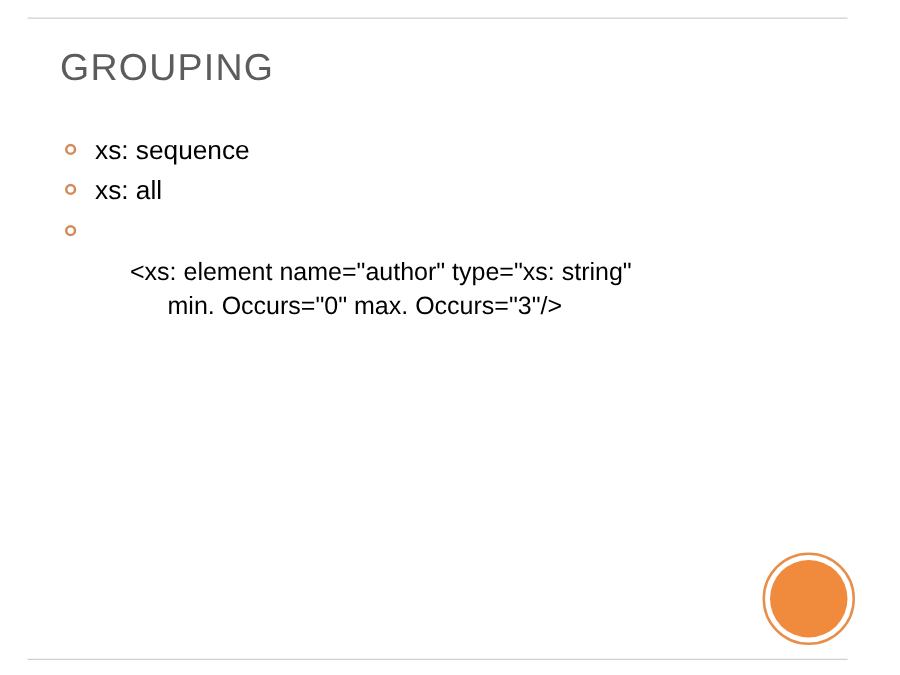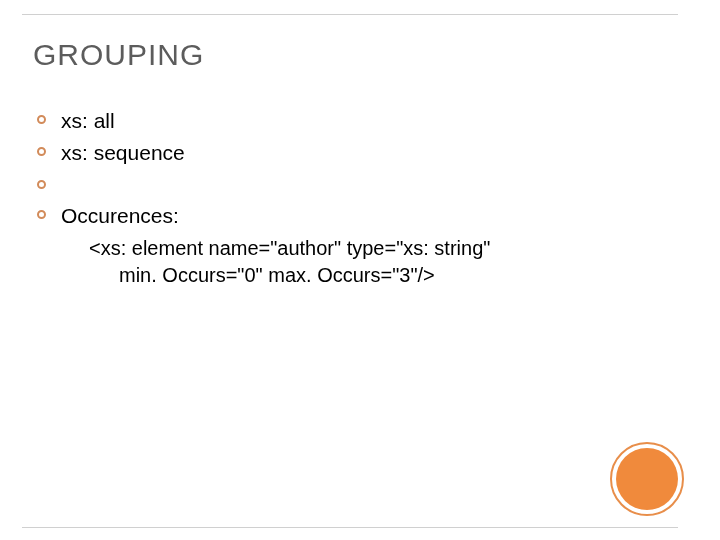--- a/index.html
+++ b/index.html
@@ -1,21 +1,21 @@
 <!DOCTYPE html>
 <html><head>
 <meta charset="utf-8">
 <style>
   * { margin: 0; padding: 0; box-sizing: border-box; }
   html, body { width: 720px; height: 540px; background: #ffffff; font-family: Arial, Helvetica, sans-serif; }
   .slide {
     position: relative;
     width: 720px;
     height: 540px;
-    padding: 38px 44px 20px 33px;
+    padding: 38px 44px 20px 48px;
   }
   .title {
     font-size: 30px;
     font-weight: 400;
     color: #5c5c5c;
     letter-spacing: 1px;
     margin-bottom: 34px;
   }
   .bullet-list {
     list-style: none;
@@ -86,39 +86,33 @@
 <body>
 
 <div class="slide">
   <div class="top-rule"></div>
 
   <h1 class="title">GROUPING</h1>
 
   <ul class="bullet-list">
     <li class="bullet-item">
       <span class="bullet-marker"></span>
-      <span>xs: all</span>
+      <span>xs: sequence</span>
     </li>
     <li class="bullet-item">
       <span class="bullet-marker"></span>
-      <span>xs: sequence</span>
+      <span>xs: all</span>
     </li>
     <li class="bullet-item">
       <span class="bullet-marker"></span>
     </li>
   </ul>
 
   <div class="group-spacer"></div>
 
-  <ul class="bullet-list">
-    <li class="bullet-item">
-      <span class="bullet-marker"></span>
-      <span>Occurences:</span>
-    </li>
-  </ul>
 
   <div class="code-block">
     <div>&lt;xs: element name="author" type="xs: string"</div>
     <div class="code-line2">min. Occurs="0" max. Occurs="3"/&gt;</div>
   </div>
 
   <div class="circle-outer"></div>
   <div class="circle-inner"></div>
 
   <div class="bottom-rule"></div>

